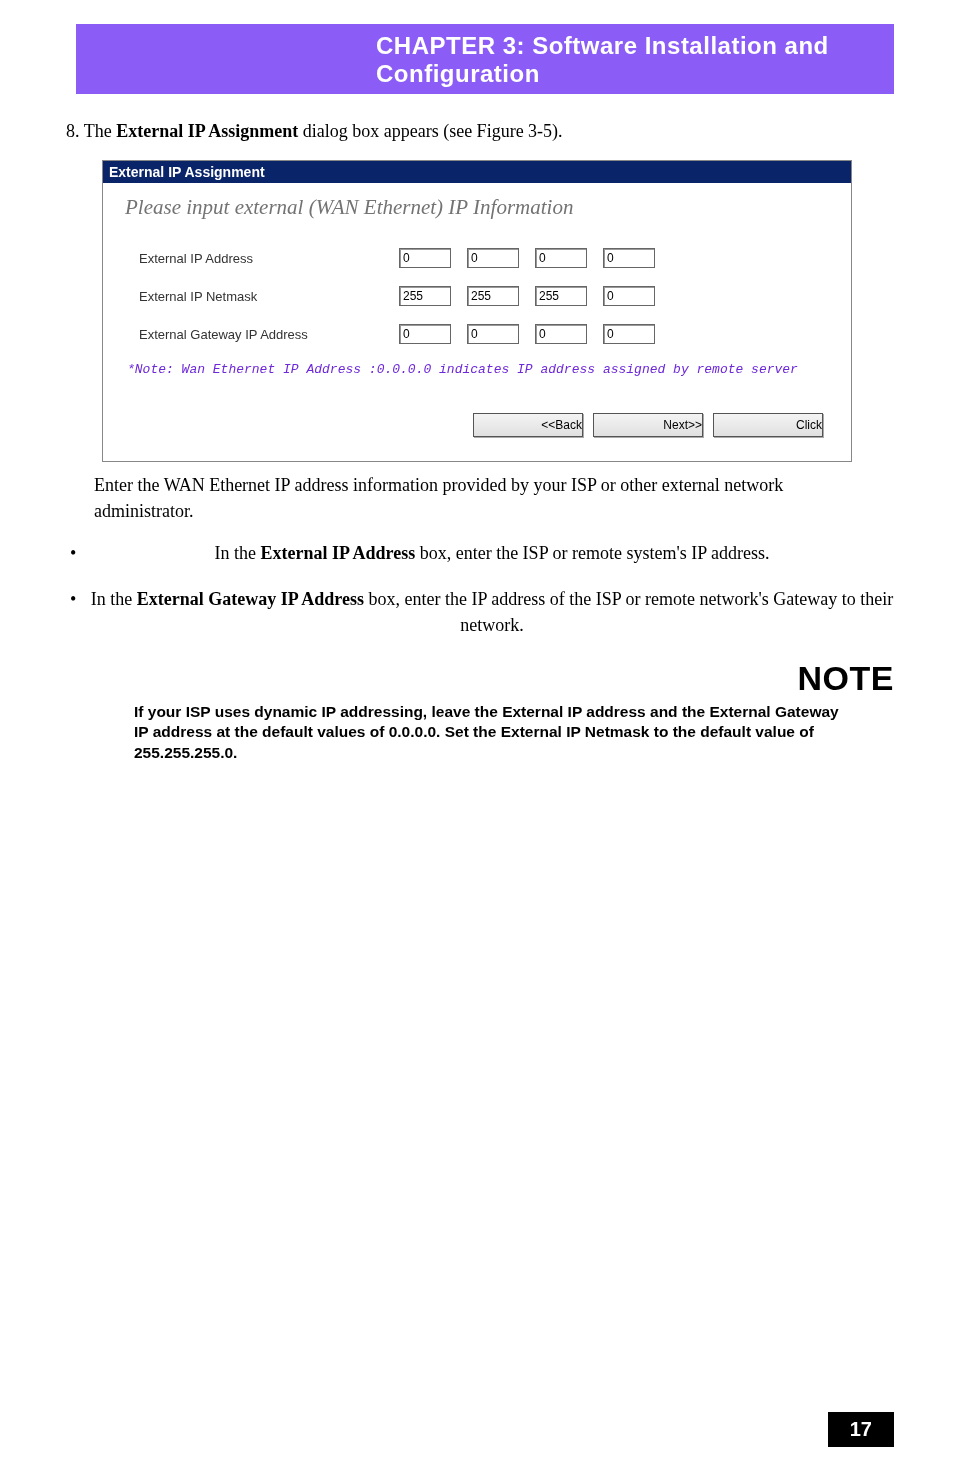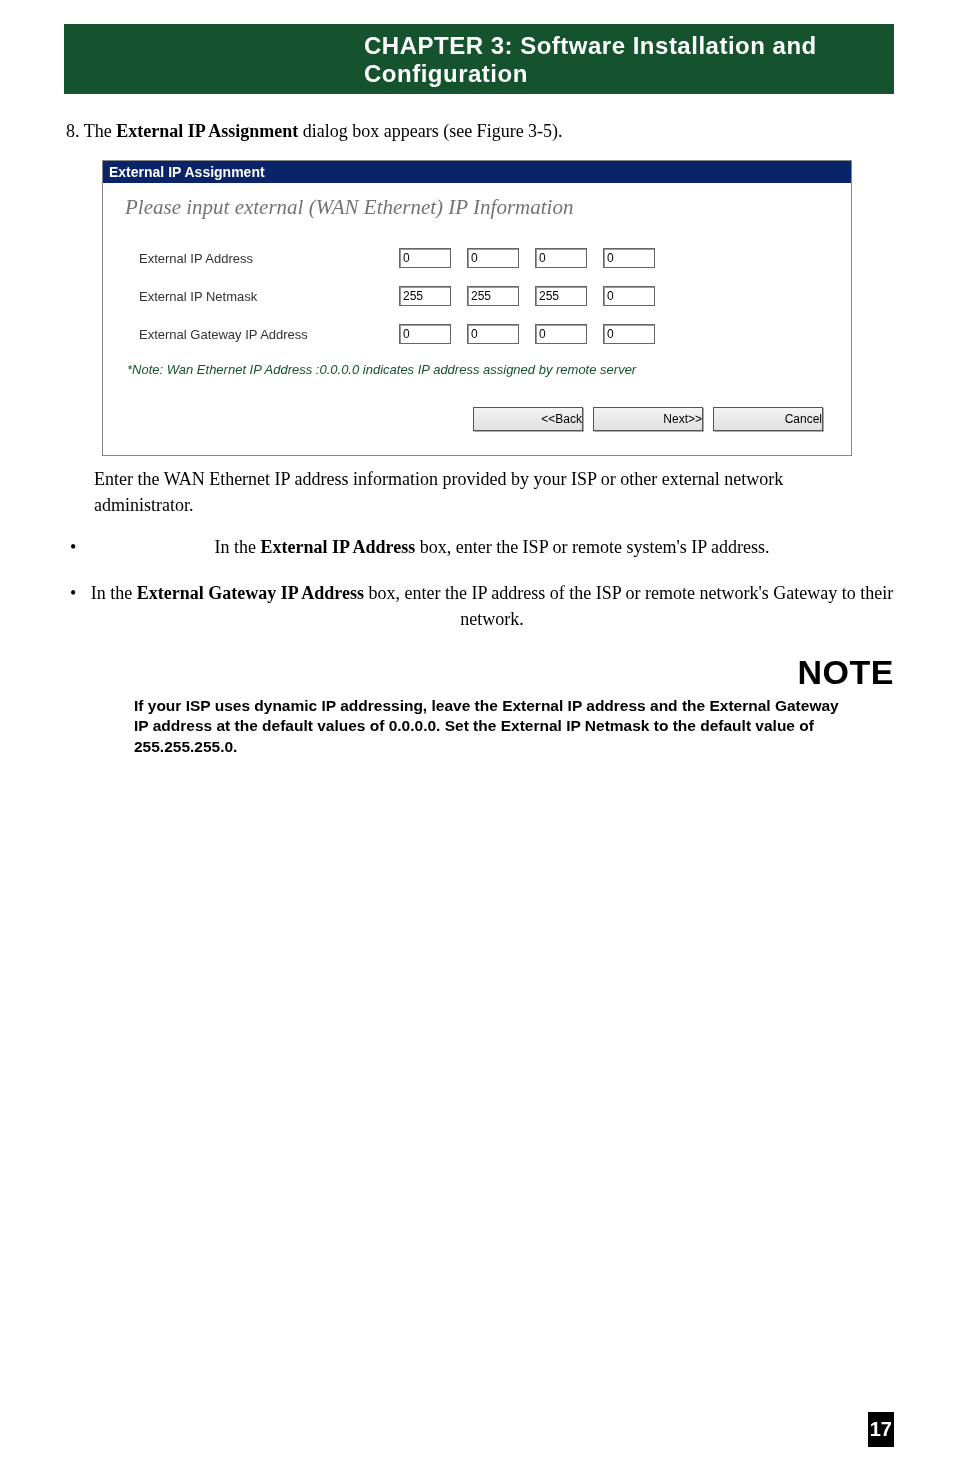--- a/index.html
+++ b/index.html
@@ -10,24 +10,24 @@
     background: #ffffff;
     color: #000;
     width: 954px;
   }
   .page {
     padding: 24px 60px 40px 60px;
     position: relative;
     min-height: 1475px;
   }
   .chapter-bar {
-    background: #14532d;
+    background: #8b5cf6;
     color: #fff;
     padding: 8px 14px 6px 300px;
-    margin: 0 0 24px 4px;
+    margin: 0 0 24px 16px;
   }
   .chapter-bar span {
     font-family: Arial, Helvetica, sans-serif;
     font-weight: bold;
     font-size: 24px;
     letter-spacing: 0.5px;
   }
   .body-text {
     font-size: 18px;
     line-height: 1.45;
@@ -73,24 +73,24 @@
     border: 1px solid #666;
     box-shadow: inset 1px 1px 0 #999;
     margin-right: 16px;
     padding: 1px 3px;
     font-family: Tahoma, Arial, sans-serif;
     font-size: 12px;
     background: #fff;
   }
   .dialog-note {
     font-style: italic;
-    font-family: Liberation Sans, sans-serif;
+    font-family: Liberation Mono, monospace;
     font-size: 13px;
-    color: #14532d;
-    margin: 10px 0 24px 6px;
+    color: #6d28d9;
+    margin: 10px 0 30px 6px;
   }
   .dialog-btn-row {
     text-align: right;
     padding: 6px 10px 6px 0;
   }
   .dlg-btn {
     display: inline-block;
     width: 110px;
     height: 24px;
     border: 1px solid #555;
@@ -142,21 +142,21 @@
   .closing { margin-left: 34px; font-size: 18px; }
   .page-num {
     position: absolute;
     right: 60px;
     bottom: 28px;
     background: #000;
     color: #fff;
     font-family: Arial, sans-serif;
     font-weight: bold;
     font-size: 20px;
-    padding: 6px 2px;
+    padding: 6px 22px;
   }
 </style>
 </head>
 <body>
 
 <div class="page">
 
   <div class="chapter-bar">
     <span>CHAPTER 3: Software Installation and Configuration</span>
   </div>
@@ -192,21 +192,21 @@
         <input class="ip-box" value="0" style="">
         <input class="ip-box" value="0" style="">
         <input class="ip-box" value="0" style="">
       </div>
 
       <div class="dialog-note">*Note: Wan Ethernet IP Address :0.0.0.0 indicates IP address assigned by remote server</div>
 
       <div class="dialog-btn-row">
         <span class="dlg-btn">&lt;&lt;Back</span>
         <span class="dlg-btn">Next&gt;&gt;</span>
-        <span class="dlg-btn">Cancel</span>
+        <span class="dlg-btn">Click</span>
       </div>
     </div>
   </div>
 
 
   <p class="body-text indent-para">Enter the WAN Ethernet IP address information provided by your ISP or other external network administrator.</p>
 
   <ul class="bullets">
     <li>
       <span>In the </span><b>External IP Address</b><span> box, enter the ISP or remote system's IP address.</span>

